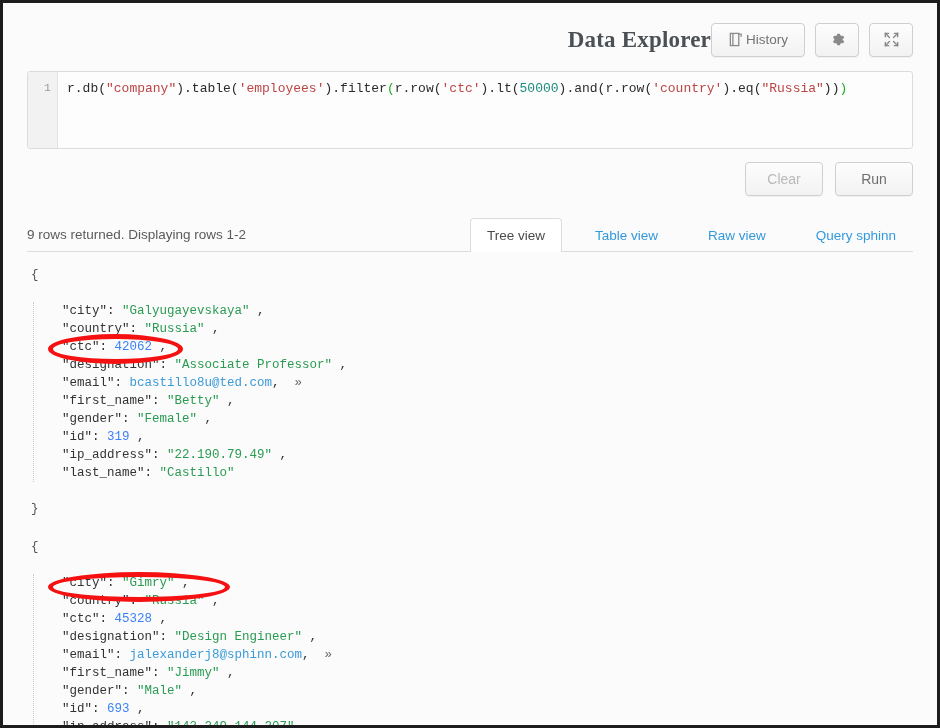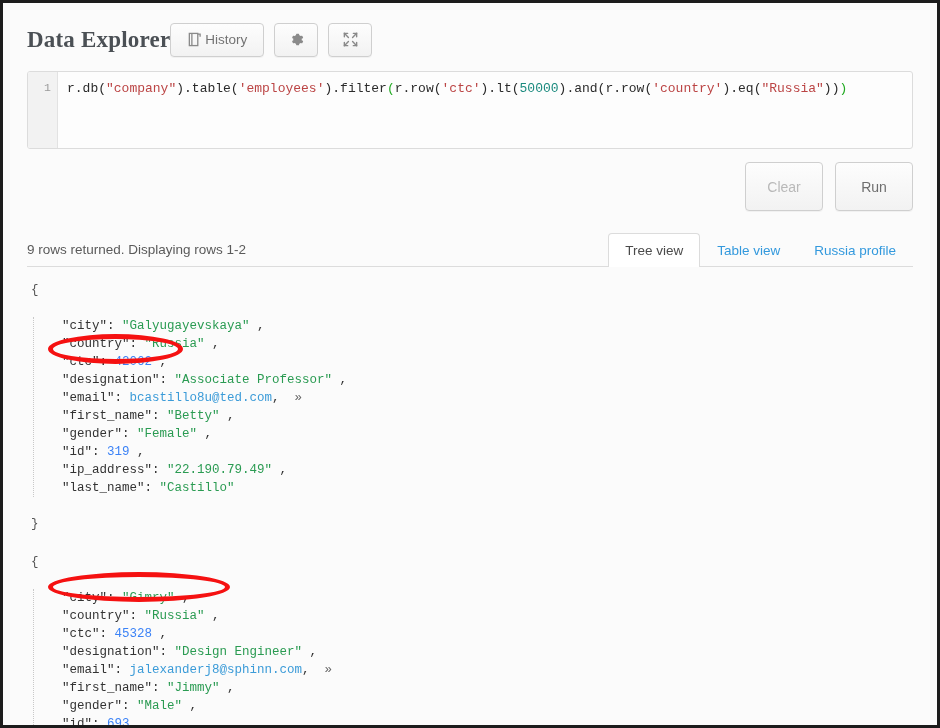--- a/index.html
+++ b/index.html
@@ -20,21 +20,21 @@
     position: absolute;
     left: 0; top: 0; right: 0; bottom: 0;
     background: #fbfbfb;
     padding: 0 24px;
   }
 
   
   .header {
     display: flex;
     align-items: center;
-    justify-content: flex-start;
+    justify-content: flex-end;
     height: 62px;
     padding-top: 11px;
   }
   .page-title {
     font-family: "Liberation Serif", serif;
     font-size: 23px;
     font-weight: bold;
     color: #4b5055;
     letter-spacing: 0.2px;
     margin: 0;
@@ -95,41 +95,41 @@
 
   
   .runbar {
     display: flex;
     justify-content: flex-end;
     gap: 12px;
     margin-top: 13px;
   }
   .btn-run {
     min-width: 78px;
-    height: 49px;
+    height: 34px;
     font-size: 14px;
   }
   .btn-clear { color: #b9b9b9; }
   .btn-go { color: #6e6e6e; text-align: center; }
 
   
   .statusrow {
     margin-top: 22px;
     display: flex;
     align-items: flex-end;
     justify-content: space-between;
     height: 34px;
     border-bottom: 1px solid #dcdcdc;
   }
   .status-text {
     font-size: 13.5px;
     color: #5a5a5a;
     padding-bottom: 9px;
   }
-  .tabs { display: flex; align-items: center; gap: 0; }
+  .tabs { display: flex; align-items: center; gap: 16px; }
   .tab {
     font-size: 13.5px;
     color: #3399dd;
     padding: 9px 16px 9px 16px;
     cursor: pointer;
     border: 1px solid transparent;
     border-bottom: none;
     position: relative;
     top: 1px;
     white-space: nowrap;
@@ -234,21 +234,22 @@
     <div class="runbar">
       <div class="btn btn-run btn-clear">Clear</div>
       <div class="btn btn-run btn-go">Run</div>
     </div>
 
     <div class="statusrow">
       <div class="status-text">9 rows returned. Displaying rows 1-2</div>
       <div class="tabs" id="view-tabs">
           <div class="tab active">Tree view</div>
           <div class="tab">Table view</div>
-          <div class="tab">Russia profile</div>
+          <div class="tab">Raw view</div>
+          <div class="tab">Query sphinn</div>
         </div>
     </div>
 
     <div class="results" id="results-tree">
         <div class="doc">
           <div class="brace">{</div>
           <div class="gap"></div>
           <div class="fields">
             <div class="row"><span class="k">"city"</span><span class="punc">: </span><span class="sv">"Galyugayevskaya"</span><span class="punc"> ,</span></div>
             <div class="row"><span class="k">"country"</span><span class="punc">: </span><span class="sv">"Russia"</span><span class="punc"> ,</span></div>

